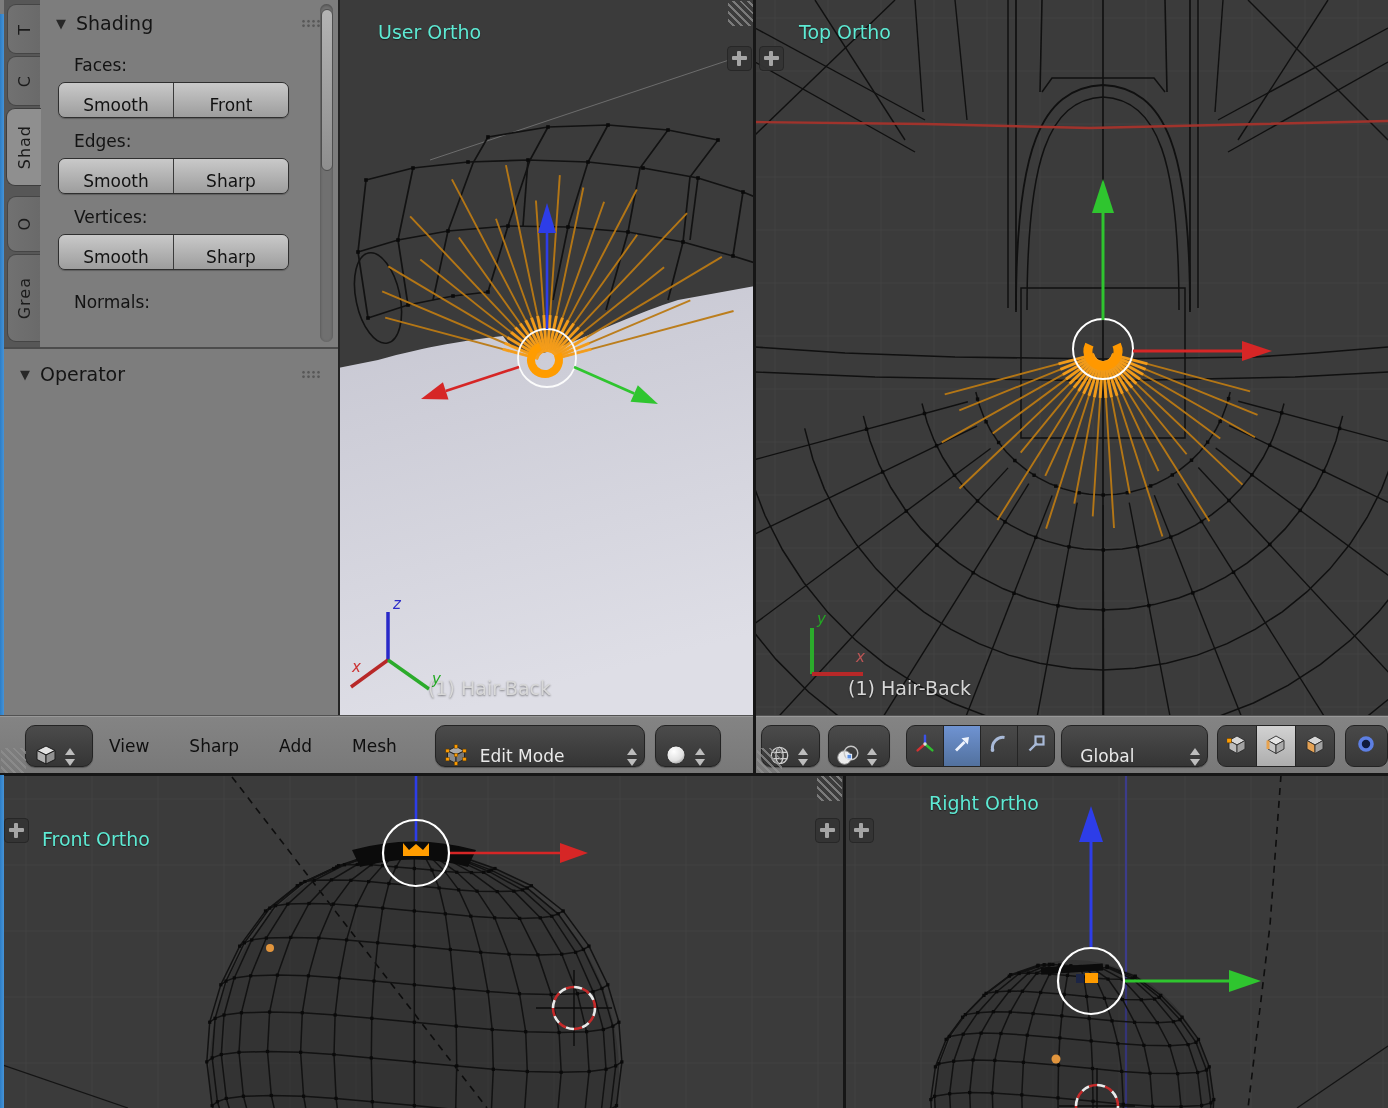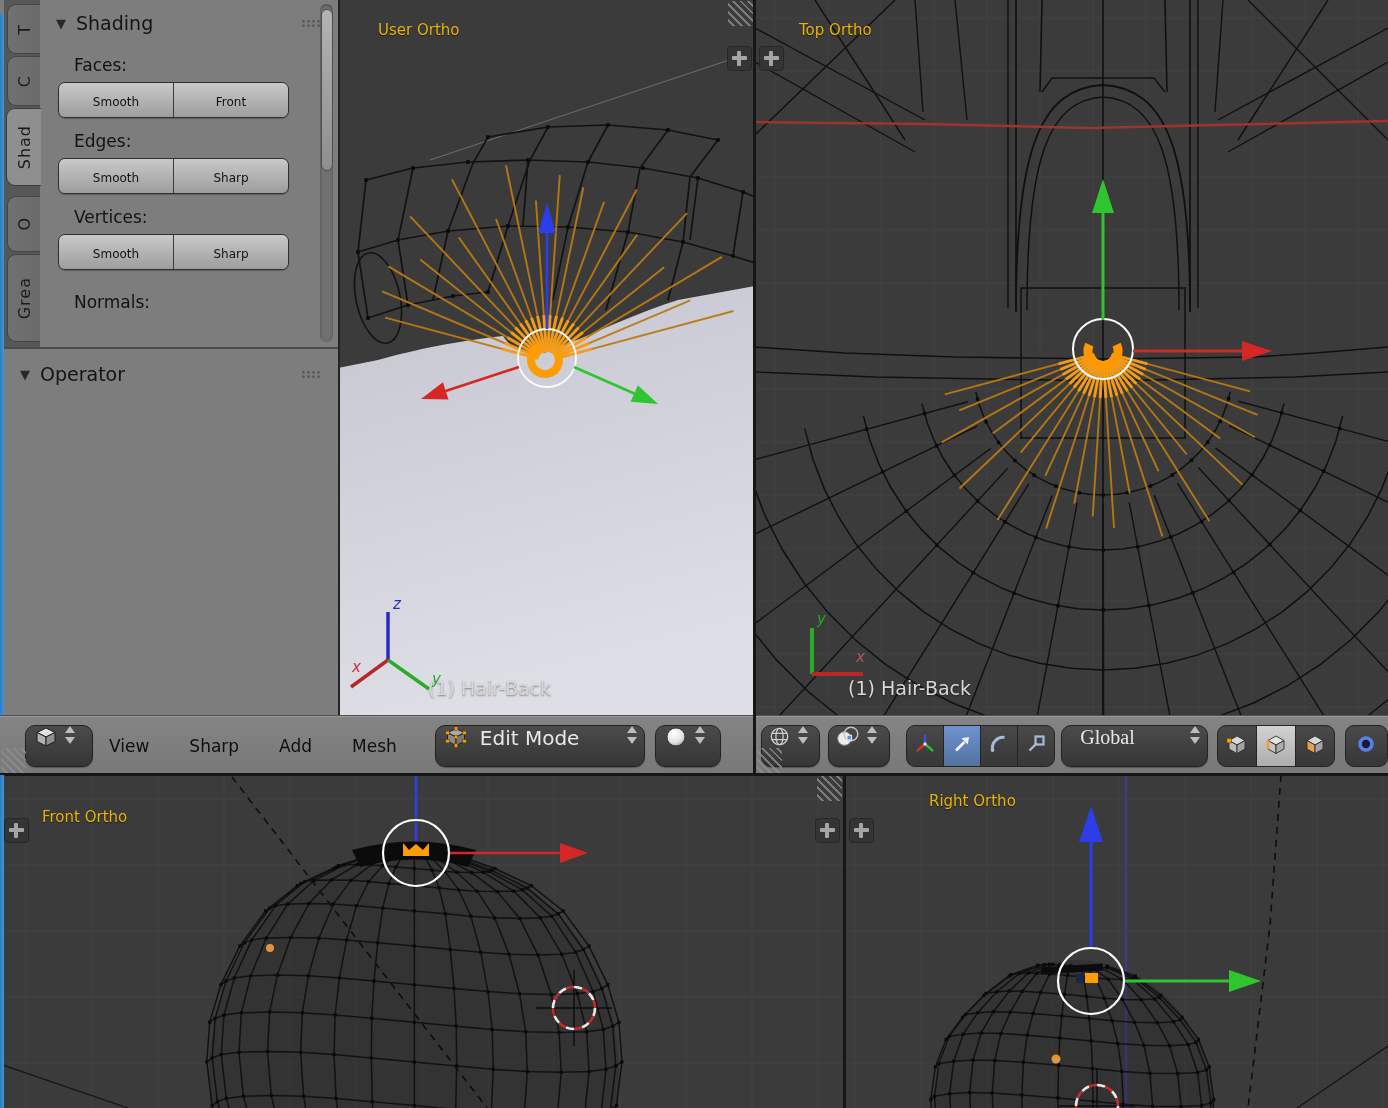--- a/index.html
+++ b/index.html
@@ -18,21 +18,21 @@
   
   .divider{position:absolute;background:#161616;z-index:40;}
   #div-v-top{left:753px;top:0;width:3px;height:775px;}
   #div-h{left:0;top:773px;width:1388px;height:3px;}
   #div-v-bot{left:843px;top:775px;width:3px;height:333px;}
 
   
   .blue-strip{position:absolute;left:0;width:4px;background:linear-gradient(90deg,#2d7dc4,#4593d8);z-index:60;}
 
   
-  .vp-label{position:absolute;color:#eab308;font-size:15px;z-index:30;text-shadow:0 1px 1px rgba(0,0,0,.5);}
+  .vp-label{position:absolute;color:#5eead4;font-size:19px;z-index:30;text-shadow:0 1px 1px rgba(0,0,0,.5);}
   .obj-label{position:absolute;color:#d8d8d8;font-size:19px;z-index:30;text-shadow:0 1px 2px rgba(0,0,0,.45);}
   .plus-btn{position:absolute;width:23px;height:23px;background:#343434;border:1px solid #262626;
             border-radius:4px;z-index:35;opacity:.95;}
   .plus-btn::before,.plus-btn::after{content:"";position:absolute;background:#ababab;border-radius:1px;}
   .plus-btn::before{left:4px;top:9px;width:15px;height:4px;}
   .plus-btn::after{left:9px;top:4px;width:4px;height:15px;}
   .grip{position:absolute;width:25px;height:25px;z-index:36;
         background:repeating-linear-gradient(45deg,transparent 0 3.5px,#8f8f8f 3.5px 5.5px);opacity:.75;}
 
   
@@ -46,34 +46,34 @@
   .tab.active{left:2px;width:34px;background:#8f8f8f;border-color:#3d3d3d;}
   #panels{position:absolute;left:40px;top:0;right:0;bottom:0;}
   .panel-header{display:flex;align-items:center;height:38px;color:#141414;font-size:19px;}
   .tri{color:#282828;font-size:13px;margin:0 10px 0 16px;}
   .drag-dots{margin-left:auto;margin-right:16px;width:21px;height:9px;
              background:radial-gradient(circle,#585858 1.1px,transparent 1.5px);background-size:5px 4.5px;}
   .fieldlabel{color:#131313;font-size:17px;margin:13px 0 7px 34px;}
   .btnpair{display:flex;width:229px;margin-left:18px;height:34px;border:1px solid #2f2f2f;
            border-radius:7px;overflow:hidden;box-shadow:0 1px 1px rgba(0,0,0,.25);}
   .btnpair button{flex:1;background:linear-gradient(#c9c9c9,#9d9d9d);border:none;border-right:1px solid #3a3a3a;
-           color:#121212;font-size:12px;font-family:inherit;padding:12px;cursor:pointer;}
+           color:#121212;font-size:17px;font-family:inherit;padding:12px;cursor:pointer;}
   .btnpair button:last-child{border-right:none;}
   .scrollbar{position:absolute;right:5px;top:4px;width:13px;height:338px;background:#707070;
              border-radius:7px;box-shadow:inset 0 1px 3px rgba(0,0,0,.35);}
   .scroll-thumb{position:absolute;left:1px;top:5px;width:10px;height:160px;
              background:linear-gradient(#b3b3b3,#8e8e8e);border:1px solid #4e4e4e;border-radius:6px;}
   #op-panel{position:absolute;left:0;top:347px;right:0;bottom:0;background:#7d7d7d;border-top:2px solid #4c4c4c;}
   #op-panel .panel-header .tri{margin-left:20px;}
 
   
   .header{position:absolute;left:0;top:715px;right:0;height:60px;z-index:25;display:flex;align-items:center;
           background:linear-gradient(#848484,#787878);border-top:1px solid #525252;box-shadow:inset 0 1px 0 #989898;}
   .widget{height:40px;background:linear-gradient(#4b4b4b,#353535);border:1px solid #232323;border-radius:10px;
-          display:flex;align-items:flex-start;color:#e9e9e9;font-size:20px;box-shadow:0 1px 1px rgba(0,0,0,.3);}
+          display:flex;align-items:flex-end;color:#e9e9e9;font-size:17px;box-shadow:0 1px 1px rgba(0,0,0,.3);}
   .widget .lbl{margin-left:13px;white-space:nowrap;}
   .menu-label{color:#0f0f0f;font-size:17px;margin:0 20px;white-space:nowrap;}
   .updown{display:flex;flex-direction:column;margin:0 7px 0 8px;gap:4px;}
   .updown i{width:0;height:0;border-left:5px solid transparent;border-right:5px solid transparent;display:block;}
   .updown .up{border-bottom:7px solid #bdbdbd;}
   .updown .dn{border-top:7px solid #bdbdbd;}
   .icon-wrap{margin-left:9px;display:flex;align-items:center;}
   .manip-grp{display:flex;margin-left:16px;}
   .mbtn{width:36px;height:40px;background:linear-gradient(#494949,#373737);border:1px solid #242424;
         display:flex;align-items:center;justify-content:center;margin-left:-1px;cursor:pointer;}
@@ -555,21 +555,21 @@
         </div>
         <div class="mbtn" style="border-radius:0 9px 9px 0;">
           <span>
             <svg width="22" height="22" viewBox="0 0 22 22">
               <line x1="4.5" y1="17.5" x2="12" y2="10" stroke="#a9bad8" stroke-width="2.4"></line>
               <rect x="10.5" y="3.5" width="8" height="8" fill="none" stroke="#a9bad8" stroke-width="2.2"></rect>
             </svg></span>
         </div>
       </div>
       <div class="widget" style="margin-left:6px;width:148px;">
-        <span class="lbl" style="margin-left:18px;font-family:Liberation Serif, serif;">Global</span>
+        <span class="lbl" style="margin-left:18px;">Global</span>
         <span class="updown" style="margin-left:auto;">
             <i class="up"></i>
             <i class="dn"></i>
           </span>
       </div>
       <div class="selgrp">
         <div class="sbtn first">
           <span>
             <svg width="20" height="20" viewBox="0 0 20 20">
               <polygon points="10,2 18,6.5 10,11 2,6.5" fill="#d8d8d8" stroke="#2d2d2d" stroke-width="0.9"></polygon>
@@ -1027,21 +1027,21 @@
 
   <div class="divider" id="div-v-top"></div>
   <div class="divider" id="div-h"></div>
   <div class="divider" id="div-v-bot"></div>
 
   <div class="blue-strip" style="top:14px;height:701px;"></div>
   <div class="blue-strip" style="top:775px;height:333px;"></div>
 
   <div class="vp-label" style="left:378px;top:21px;">User Ortho</div>
   <div class="vp-label" style="left:799px;top:21px;">Top Ortho</div>
-  <div class="vp-label" style="left:42px;top:808px;">Front Ortho</div>
+  <div class="vp-label" style="left:42px;top:828px;">Front Ortho</div>
   <div class="vp-label" style="left:886px;top:792px;margin-left:43px;">Right Ortho</div>
   <div class="obj-label" style="left:428px;top:677px;">(1) Hair-Back</div>
   <div class="obj-label" style="left:848px;top:677px;">(1) Hair-Back</div>
 
   <div class="plus-btn" style="left:727px;top:46px;"></div>
   <div class="plus-btn" style="left:759px;top:46px;"></div>
   <div class="plus-btn" style="left:4px;top:818px;"></div>
   <div class="plus-btn" style="left:815px;top:818px;"></div>
   <div class="plus-btn" style="left:849px;top:818px;"></div>
 

